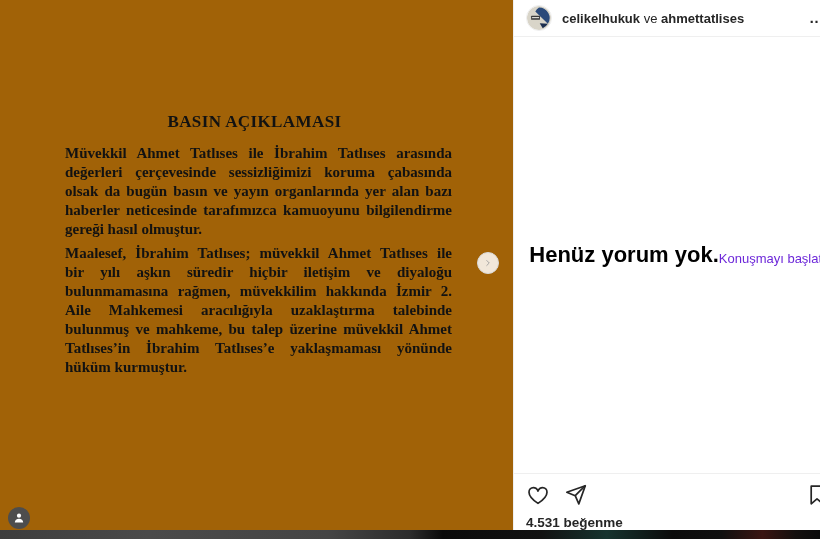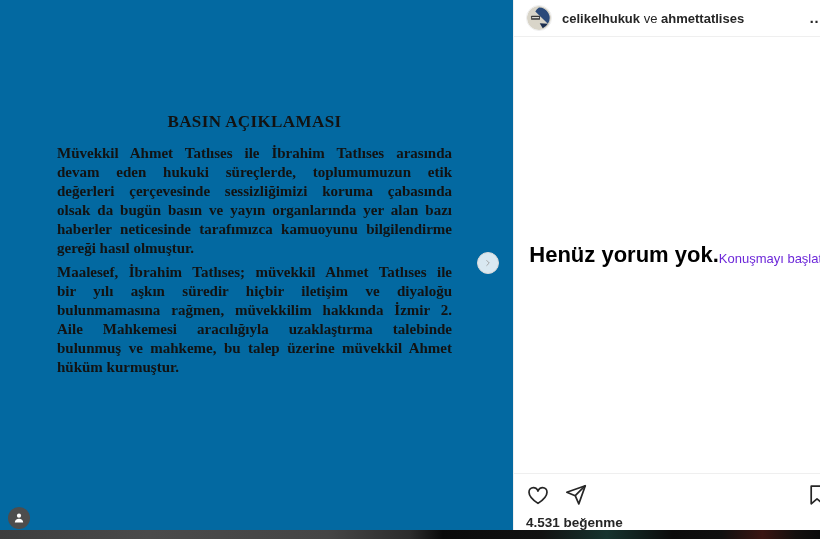--- a/index.html
+++ b/index.html
@@ -1,25 +1,25 @@
 <!DOCTYPE html>
 <html><head>
 <meta charset="utf-8">
 <style>
   * { margin:0; padding:0; box-sizing:border-box; }
   html,body { width:820px; height:539px; overflow:hidden; background:#fff;
     font-family:"Liberation Sans", sans-serif; color:#262626; }
   .page { position:relative; width:820px; height:539px; background:#fff; }
 
   
-  .image-area { position:absolute; left:0; top:0; width:513px; height:530px; background:#0369a1; }
+  .image-area { position:absolute; left:0; top:0; width:513px; height:530px; background:#a16207; }
   .doc { position:absolute; left:57px; top:112px; width:395px;
     font-family:"Liberation Serif", serif; font-weight:bold; color:#121212; }
   .doc-title { text-align:center; font-size:17px; letter-spacing:.4px; margin-bottom:12px; }
-  .jline { font-size:15px; line-height:19px; text-align:justify; text-align-last:justify; }
+  .jline { font-size:15px; line-height:19px; text-align:justify; text-align-last:justify;margin-left:8px; }
   .jline.last { text-align-last:left; }
   .para2 { margin-top:5px; }
 
   .next-btn { position:absolute; right:14px; top:252px; width:22px; height:22px;
     border-radius:50%; border:1px solid #d9d9d9; background:rgba(255,255,255,.85);
     display:flex; align-items:center; justify-content:center; cursor:pointer; padding:0; }
 
   
   .panel { position:absolute; left:513px; top:0; width:328px; height:530px;
     background:#fff; border-left:1px solid #efefef; display:flex; flex-direction:column; }
@@ -60,32 +60,32 @@
 </head>
 <body>
 
 <div class="page">
 
   <div class="image-area">
     <div class="doc">
       <div class="doc-title">BASIN AÇIKLAMASI</div>
       <div class="para">
         <div class="jline">Müvekkil Ahmet Tatlıses ile İbrahim Tatlıses arasında</div>
-        <div class="jline">devam eden hukuki süreçlerde, toplumumuzun etik</div>
         <div class="jline">değerleri çerçevesinde sessizliğimizi koruma çabasında</div>
         <div class="jline">olsak da bugün basın ve yayın organlarında yer alan bazı</div>
         <div class="jline">haberler neticesinde tarafımızca kamuoyunu bilgilendirme</div>
         <div class="jline last">gereği hasıl olmuştur.</div>
       </div>
       <div class="para para2">
         <div class="jline">Maalesef, İbrahim Tatlıses; müvekkil Ahmet Tatlıses ile</div>
         <div class="jline">bir yılı aşkın süredir hiçbir iletişim ve diyaloğu</div>
         <div class="jline">bulunmamasına rağmen, müvekkilim hakkında İzmir 2.</div>
         <div class="jline">Aile Mahkemesi aracılığıyla uzaklaştırma talebinde</div>
         <div class="jline">bulunmuş ve mahkeme, bu talep üzerine müvekkil Ahmet</div>
+        <div class="jline">Tatlıses’in İbrahim Tatlıses’e yaklaşmaması yönünde</div>
         <div class="jline last">hüküm kurmuştur.</div>
       </div>
     </div>
     <button class="next-btn">
       <span style="display:flex;">
         <svg width="12" height="12" viewBox="0 0 24 24">
             <path d="M9.5 7l5 5-5 5" fill="none" stroke="#9e9e9e" stroke-width="1.8" stroke-linecap="round" stroke-linejoin="round"></path>
           </svg>
       </span>
     </button>

